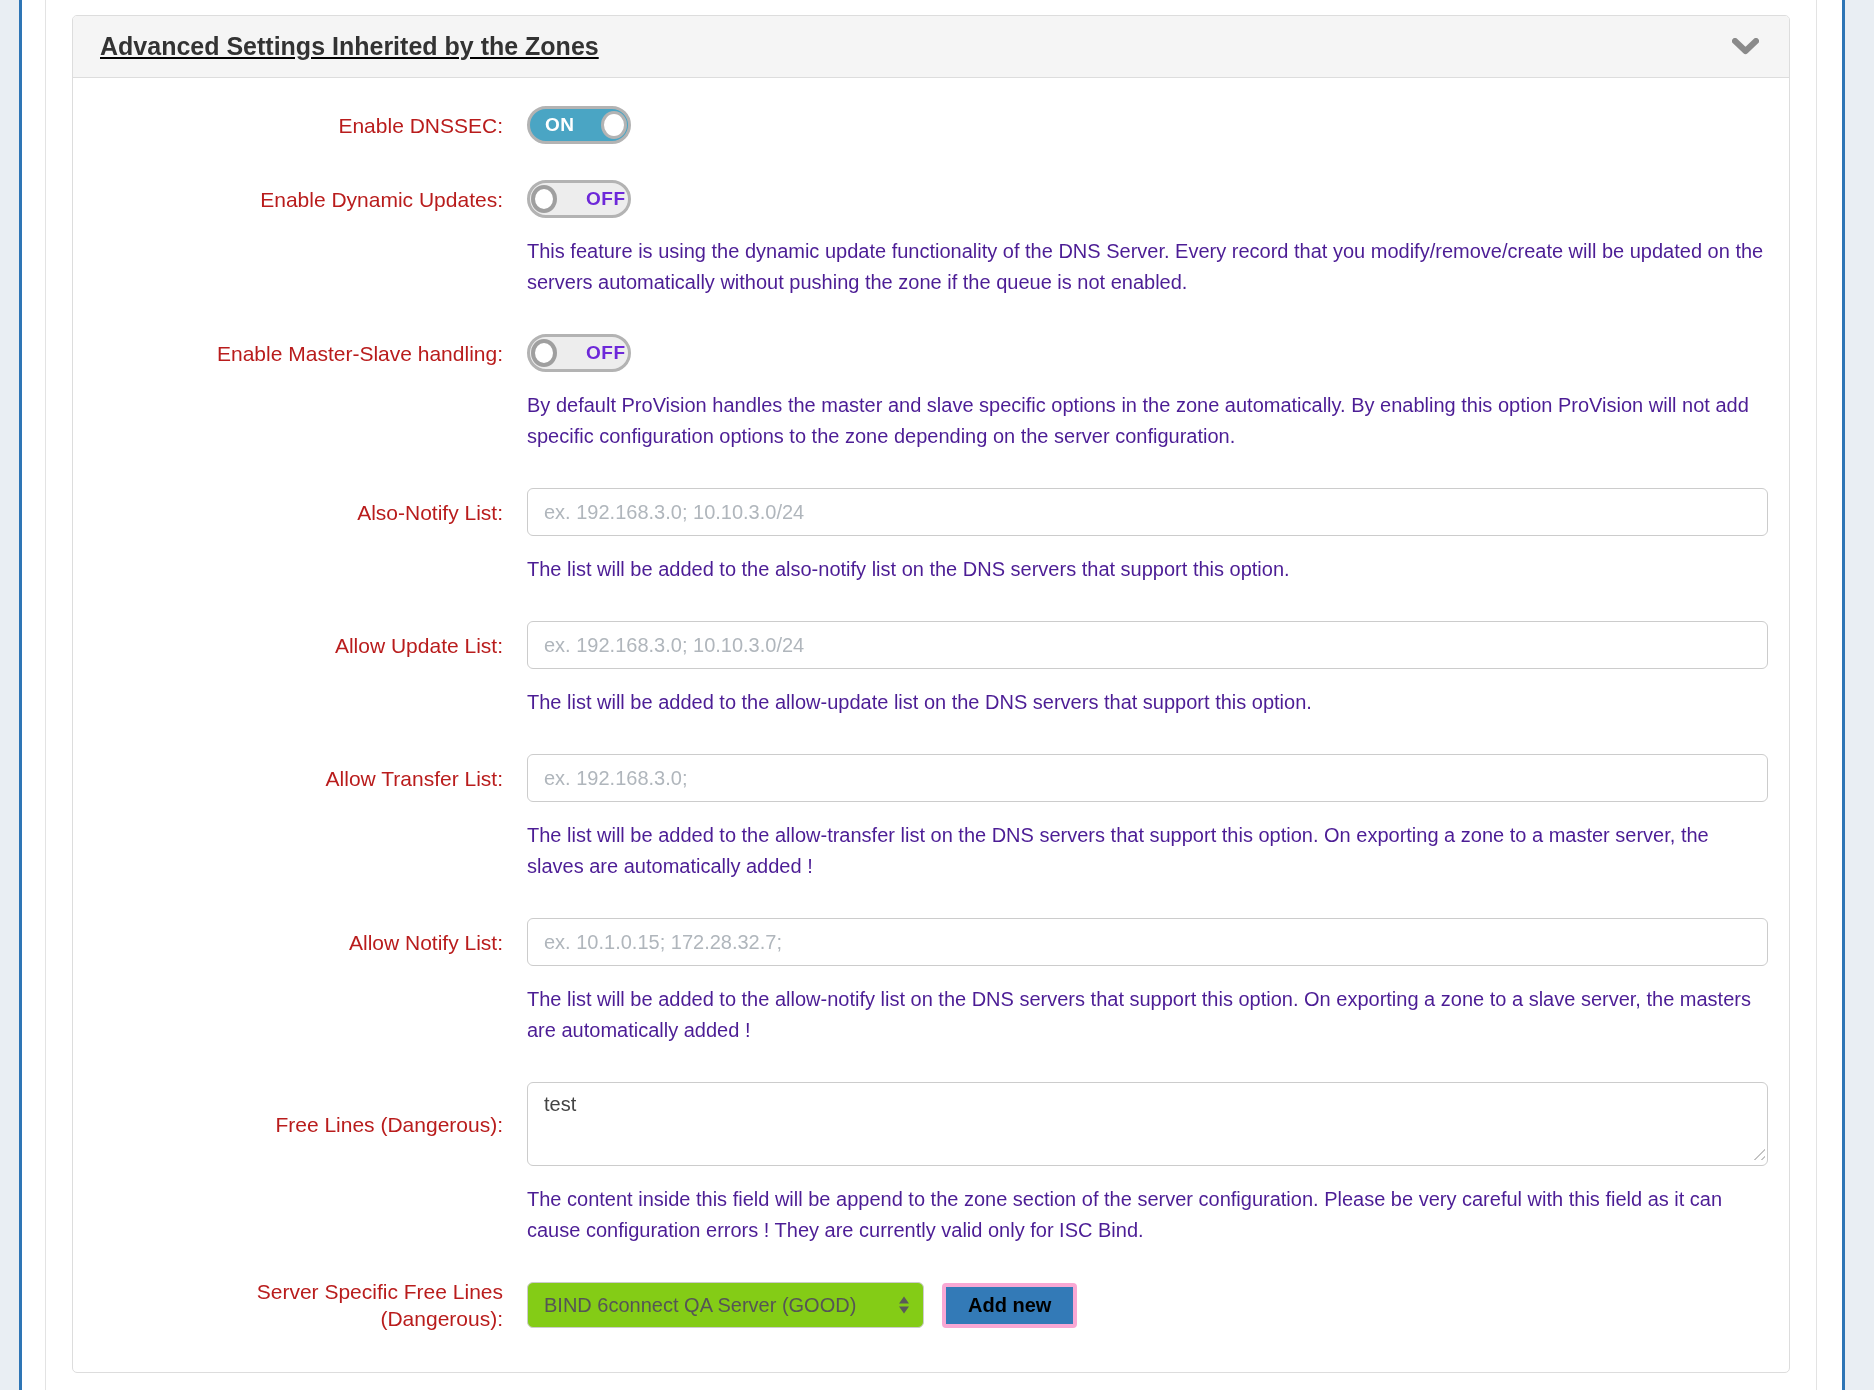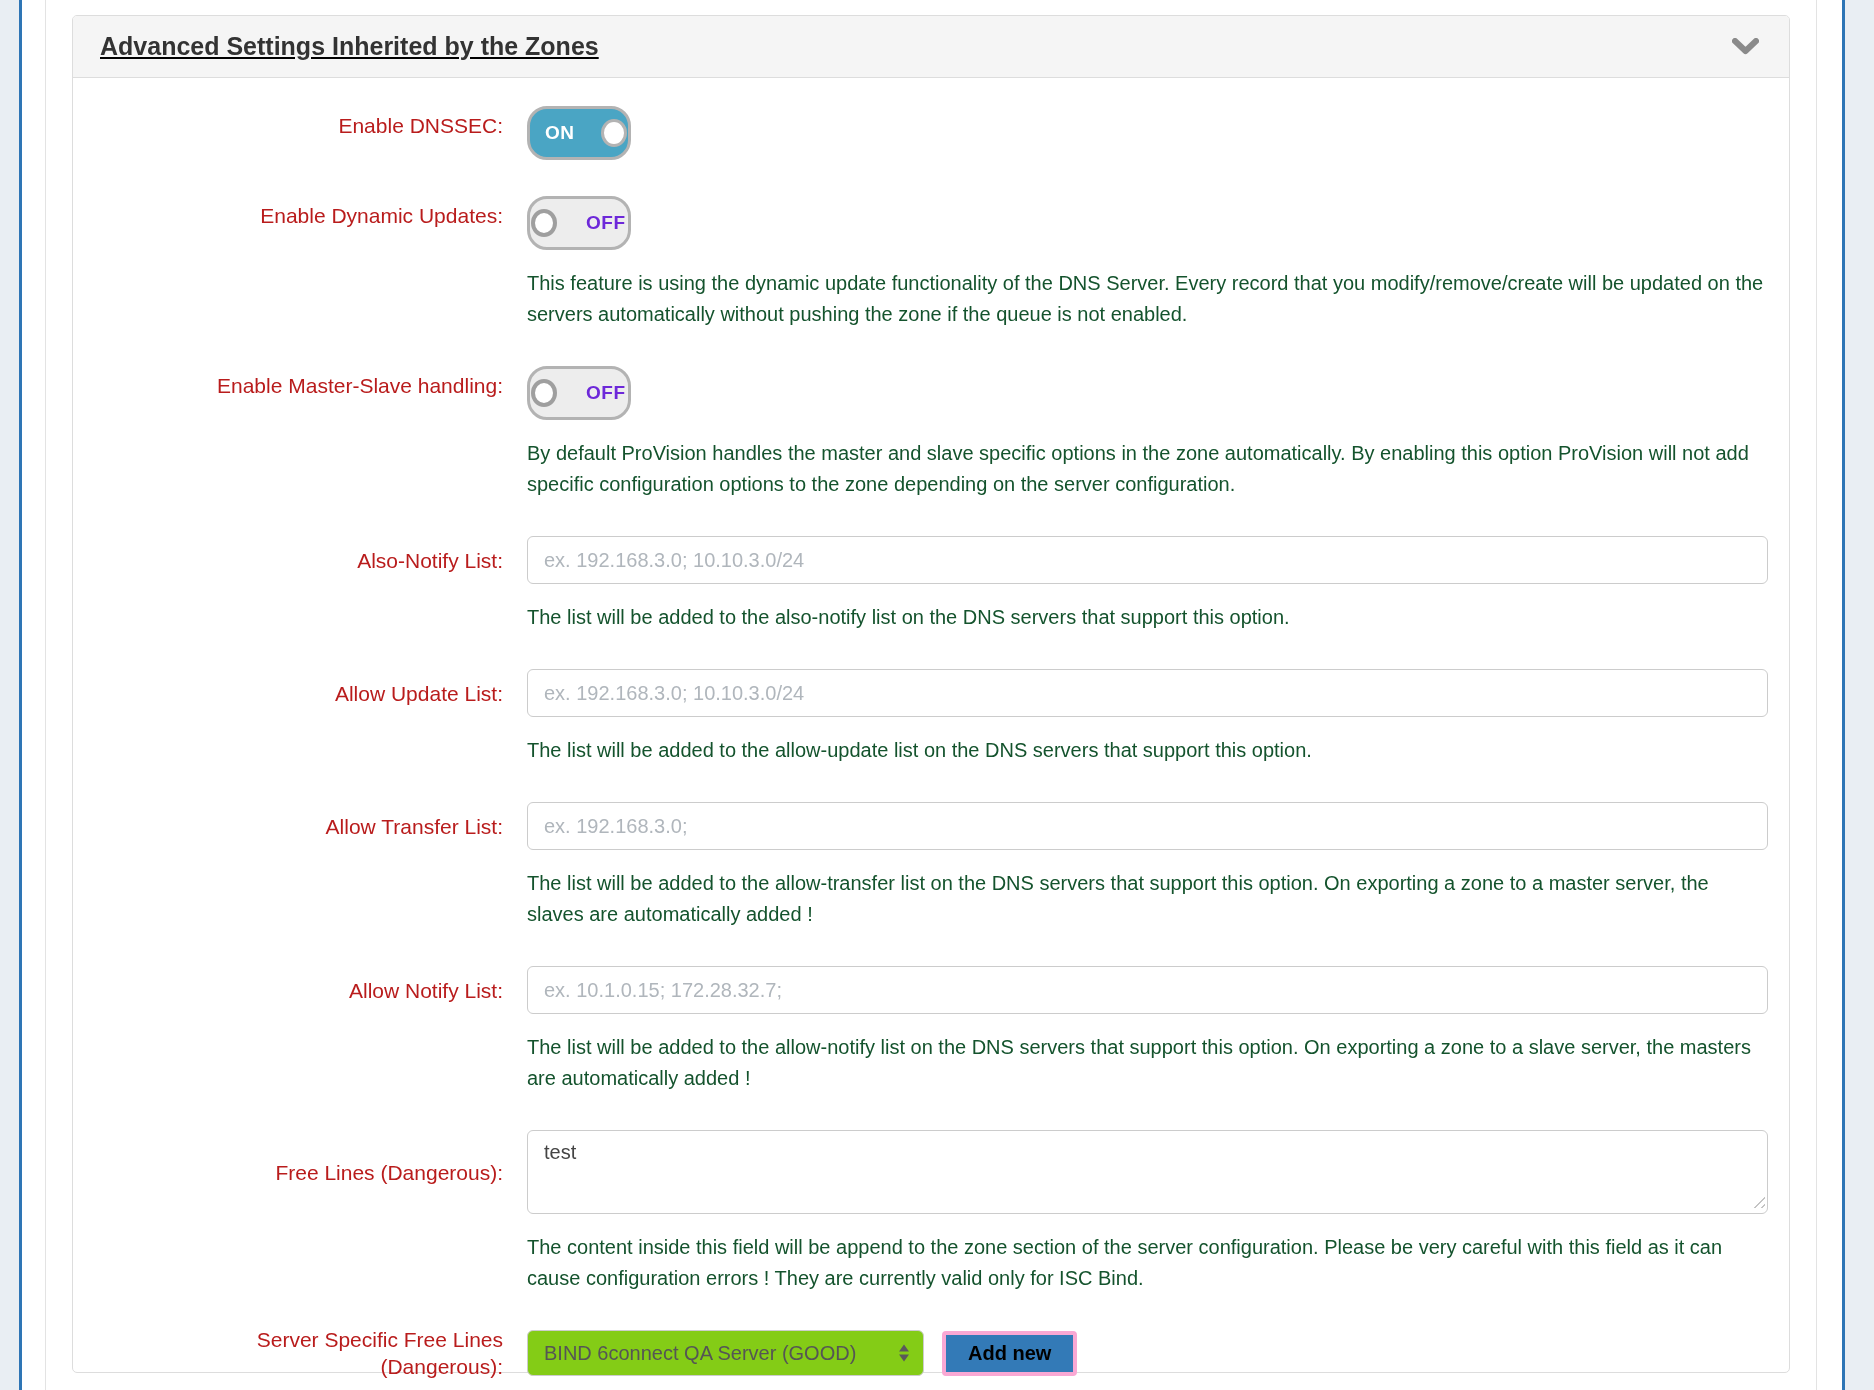--- a/index.html
+++ b/index.html
@@ -38,26 +38,26 @@
   .lbl{
     display:flex;justify-content:flex-end;align-items:center;text-align:right;
     font-size:21px;font-weight:normal;color:#b91c1c;white-space:pre-line;line-height:27px;
   }
   .lbl-toggle{height:38px;}
   .lbl-text{height:48px;}
   .lbl-textarea{height:84px;}
   .lbl-select-add{height:46px;}
   .ctl{min-width:0;}
   .help{
-    margin-top:18px;font-size:20px;line-height:31px;color:#14532d;
+    margin-top:18px;font-size:20px;line-height:31px;color:#4c1d95;
   }
 
   
   .toggle{
-    position:relative;width:104px;height:54px;box-sizing:border-box;
+    position:relative;width:104px;height:38px;box-sizing:border-box;
     border:3px solid #b3b3b3;border-radius:20px;cursor:pointer;
   }
   .toggle.on{background:#4aa5c4;}
   .toggle.off{background:#ededed;}
   .t-txt{position:absolute;top:50%;transform:translateY(-52%);font-weight:bold;font-size:19px;letter-spacing:.5px;}
   .on .t-txt{left:15px;color:#fff;}
   .off .t-txt{left:56px;color:#6d28d9;}
   .knob{
     position:absolute;top:50%;transform:translateY(-50%);
     width:26px;height:28px;background:#fff;border-radius:50%;box-sizing:border-box;

